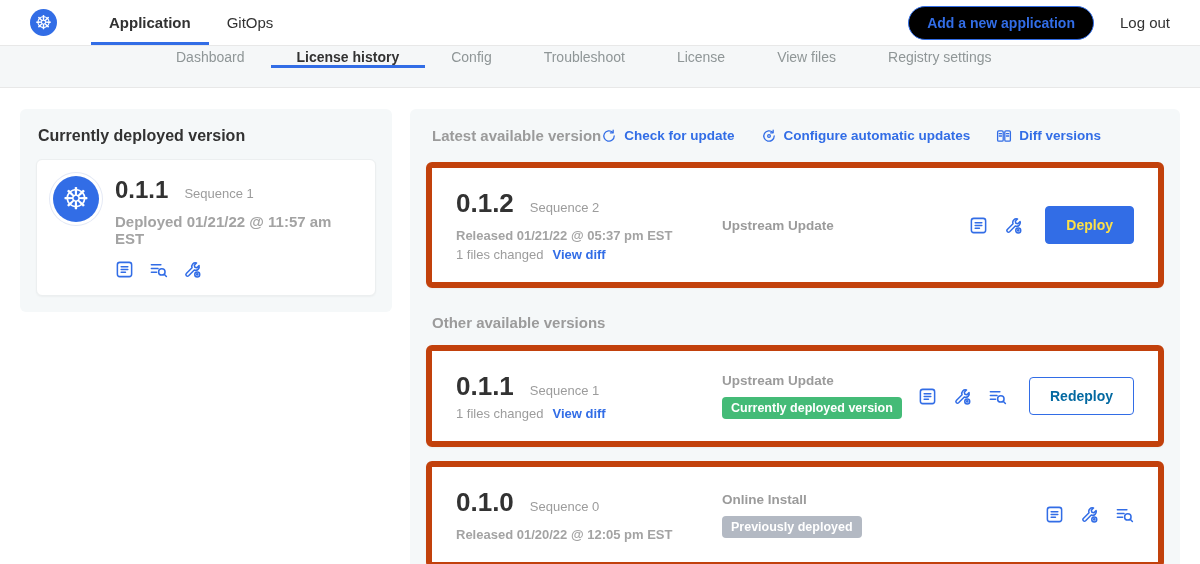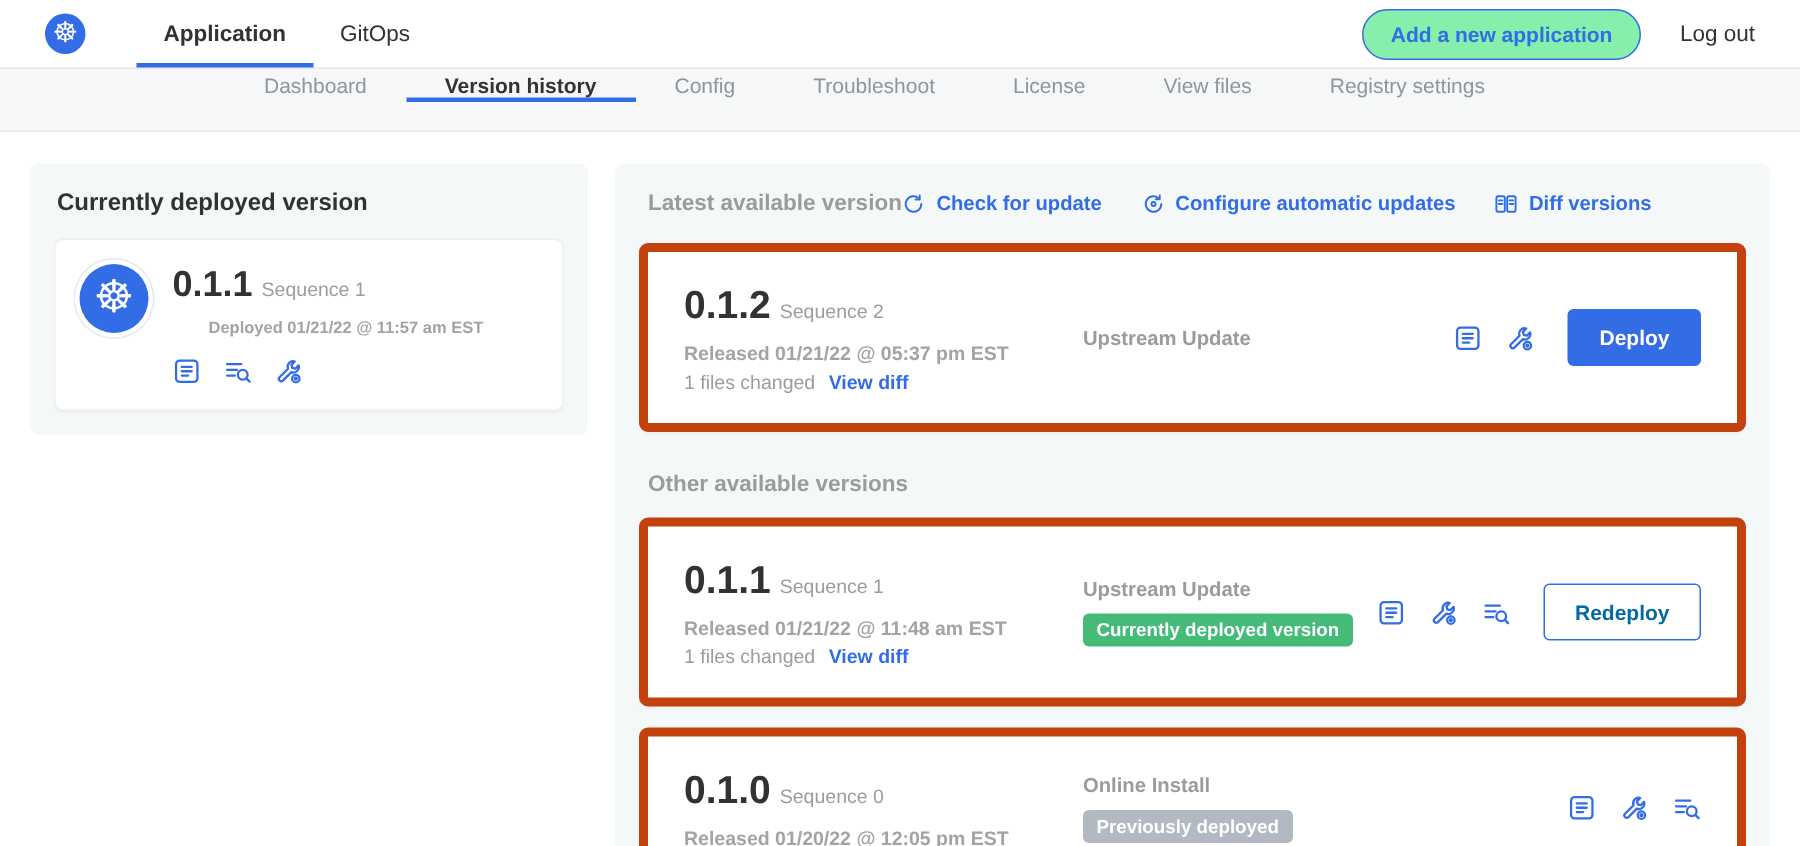--- a/index.html
+++ b/index.html
@@ -37,21 +37,21 @@
     padding: 0 18px;
     font-size: 15px;
     color: #323232;
     cursor: pointer;
     border-bottom: 3px solid transparent;
     border-top: 3px solid transparent;
   }
   .top-tab.active { font-weight: 700; border-bottom-color: #326de6; }
   .topbar-right { margin-left: auto; display: flex; align-items: center; gap: 26px; }
   .add-app-btn {
-    background: #86efac;
+    background: #000000;
     border: 1.5px solid #326de6;
     color: #326de6;
     font-family: inherit;
     font-size: 14px;
     font-weight: 700;
     border-radius: 18px;
     padding: 8px 18px;
     cursor: pointer;
   }
   .logout { font-size: 15px; cursor: pointer; }
@@ -97,24 +97,24 @@
     width: 46px; height: 46px;
     background: #326de6;
     border-radius: 50%;
     color: #fff;
     font-size: 30px;
     line-height: 46px;
     text-align: center;
     flex: none;
     box-shadow: 0 0 0 3px #fff, 0 0 0 4px #e4e9f5;
   }
-  .ver-row { display: flex; align-items: baseline; gap: 6px; }
+  .ver-row { display: flex; align-items: baseline; gap: 16px; }
   .ver-num-lg { font-size: 24px; font-weight: 700; color: #323232; }
   .seq { font-size: 13px; color: #9c9c9c; }
-  .muted { font-size: 11px; color: #9c9c9c; margin-left: 24px; }
+  .muted { font-size: 15px; color: #9c9c9c; }
   .dep-info .muted { margin-top: 9px; font-weight: 600; color: #a3a3a3; }
   .icon-row { display: flex; align-items: center; gap: 15px; margin-top: 13px; color: #326de6; }
 
   
   .panel-head { display: flex; align-items: center; padding: 2px 6px 4px; }
   .panel-title { font-size: 15px; font-weight: 600; color: #9b9b9b; }
   .head-actions { display: flex; align-items: center; gap: 26px; }
   .head-link {
     display: flex; align-items: center; gap: 7px;
     color: #326de6; font-size: 13.5px; font-weight: 700;
@@ -153,21 +153,21 @@
   .vc-actions { display: flex; align-items: center; gap: 16px; color: #326de6; }
   .btn {
     font-family: inherit;
     font-size: 14px;
     font-weight: 700;
     border-radius: 4px;
     padding: 10px 20px;
     cursor: pointer;
     margin-left: 6px;
   }
-  .btn.primary { background: #326de6; border: 1px solid #326de6; color: #ffffff; }
+  .btn.primary { background: #326de6; border: 1px solid #326de6; color: #fde047; }
   .btn.outline { background: #fff; border: 1px solid #326de6; color: #0369a1; }
 
   
   .ic { width: 19px; height: 19px; fill: none; stroke: currentColor; stroke-width: 1.6; stroke-linecap: round; stroke-linejoin: round; display:block; cursor:pointer; }
   .ic.sm { width: 16px; height: 16px; cursor: default; }
 </style>
 </head>
 <body>
 
 <div class="app">
@@ -179,21 +179,21 @@
       <div class="top-tab">GitOps</div>
     </nav>
     <div class="topbar-right">
       <button class="add-app-btn">Add a new application</button>
       <div class="logout">Log out</div>
     </div>
   </header>
 
   <nav class="subnav">
     <div class="subnav-item">Dashboard</div>
-    <div class="subnav-item active">Version history</div>
+    <div class="subnav-item active">License history</div>
     <div class="subnav-item">Config</div>
     <div class="subnav-item">Troubleshoot</div>
     <div class="subnav-item">License</div>
     <div class="subnav-item">View files</div>
     <div class="subnav-item">Registry settings</div>
   </nav>
 
   <main class="content">
 
     <section class="panel left-panel">
@@ -286,21 +286,20 @@
       </div>
 
       <h3 class="other-title">Other available versions</h3>
 
       <div class="version-card">
         <div class="vc-info">
           <div class="ver-row">
             <span class="ver-num">0.1.1</span>
             <span class="seq">Sequence 1</span>
           </div>
-          <div class="released">Released 01/21/22 @ 11:48 am EST</div>
           <div class="files-row">
             <span>1 files changed</span>
             <span class="view-diff">View diff</span>
           </div>
         </div>
         <div class="vc-source">
           <div class="source-label">Upstream Update</div>
           <span class="badge green">Currently deployed version</span>
         </div>
         <div class="vc-actions">

